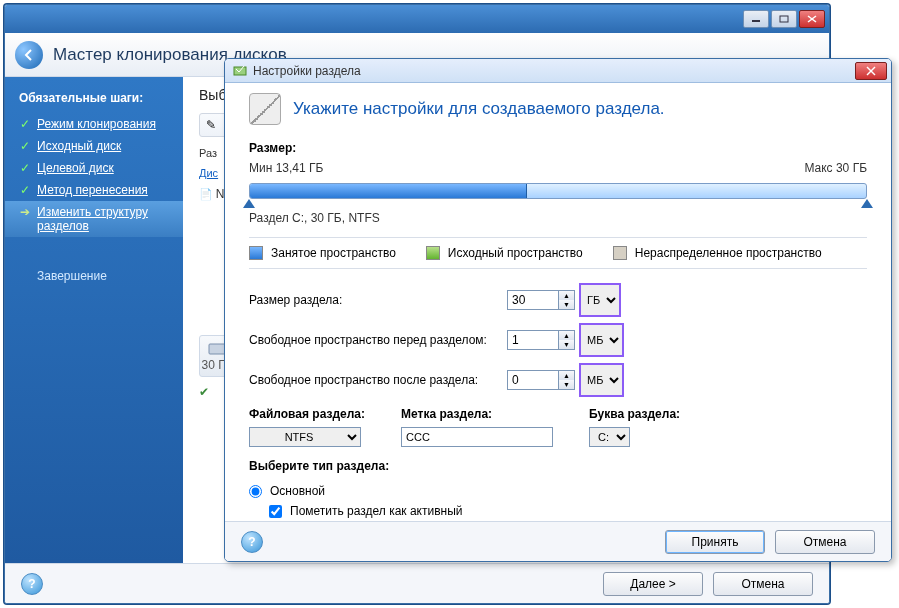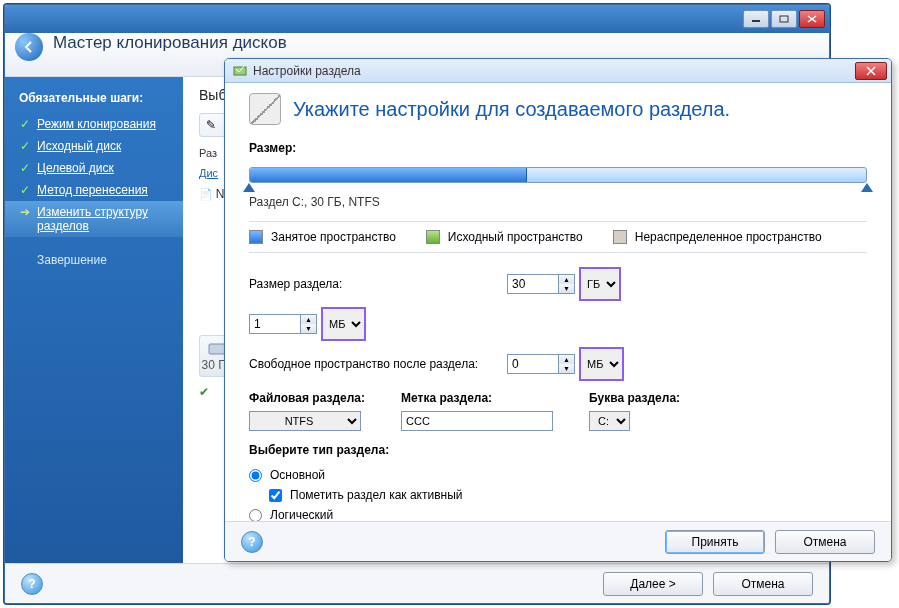--- a/index.html
+++ b/index.html
@@ -5,56 +5,56 @@
   * { box-sizing: border-box; font-family: "Segoe UI", Tahoma, sans-serif; font-size: 12px; }
   body { margin: 0; background: #fff; width: 899px; height: 608px; position: relative; overflow: hidden; }
 
   
   .main-window { position: absolute; left: 4px; top: 4px; width: 826px; height: 600px; border: 1px solid #3a6ea5; background: #fff; box-shadow: 0 0 0 1px #1c4f8a; border-radius: 3px; overflow: hidden; }
   .titlebar { height: 28px; background: linear-gradient(#4b8fd6, #2c6bb1); display: flex; align-items: center; justify-content: flex-end; padding: 0 4px; }
   .win-btn { width: 26px; height: 18px; margin-left: 2px; background: linear-gradient(#e9eef5,#c3d3e8); border: 1px solid #6e8fb5; border-radius: 2px; display: flex; align-items: center; justify-content: center; }
   .win-btn.close { background: linear-gradient(#f08080,#cc3030); border-color: #7a2020; color: #fff; }
   .win-btn svg { display: block; }
 
-  .header-area { height: 44px; background: linear-gradient(#fefefe,#e9eef5); display: flex; padding: 0 10px; border-bottom: 1px solid #cfd9e7; }
+  .header-area { height: 44px; background: linear-gradient(#fefefe,#e9eef5); display: flex; align-items: center; padding: 0 10px; border-bottom: 1px solid #cfd9e7; }
   .back-btn { width: 28px; height: 28px; border-radius: 50%; background: radial-gradient(circle at 30% 30%, #8cc6ff, #1b67b3); display: flex; align-items: center; justify-content: center; margin-right: 10px; color: #fff; }
   .header-title { font-size: 17px; color: #1e3a5f; }
 
   .body-area { display: flex; height: calc(100% - 28px - 44px - 40px); }
   .sidebar { width: 178px; background: linear-gradient(#2f78c5, #1f5aa1); color: #fff; padding: 10px 0; }
   .sidebar-heading { font-weight: bold; padding: 4px 14px 8px; }
   .side-item { display: flex; align-items: flex-start; gap: 6px; padding: 4px 14px; cursor: pointer; }
   .side-item .lbl { text-decoration: underline; line-height: 14px; }
   .side-item.completed .ico { color: #7fff6b; }
   .side-item.current { background: linear-gradient(#5a9fe0,#3a7ec3); }
   .side-item.current .ico { color: #cdeb8b; }
   .side-item .ico { width: 12px; flex: 0 0 12px; display: flex; align-items: center; justify-content: center; }
   .side-item.last .lbl { text-decoration: none; color: #d3e9ff; }
-  .side-item.last { margin-top: 12px; }
+  .side-item.last { margin-top: 28px; }
 
   .main-content { flex: 1; background: #fff; padding: 10px 16px; }
   .mc-title { font-size: 14px; color: #222; margin-bottom: 10px; }
   .mc-row { font-size: 11px; color: #333; padding: 4px 0; }
   .mc-row.blue { color: #1260c4; text-decoration: underline; cursor: pointer; }
   .hd-panel { margin-top: 130px; width: 36px; height: 42px; border: 1px solid #cfd9e7; border-radius: 3px; background: linear-gradient(#f7f9fc,#e4eaf2); display: flex; flex-direction: column; align-items: center; justify-content: center; font-size: 10px; color: #555; }
 
   .button-bar { height: 40px; border-top: 1px solid #cfd9e7; display: flex; align-items: center; justify-content: flex-end; gap: 10px; padding: 0 16px; background: #f4f6fa; }
   .button-bar .help { margin-right: auto; }
   .std-btn { min-width: 100px; height: 24px; background: linear-gradient(#fdfdfd,#e4e8ef); border: 1px solid #8a99ad; border-radius: 3px; padding: 0 14px; cursor: pointer; }
   .help-btn { width: 22px; height: 22px; border-radius: 50%; background: radial-gradient(circle at 35% 30%, #bfe4ff, #3895d8); color: #fff; display: flex; align-items: center; justify-content: center; border: 1px solid #4a8cc4; font-weight: bold; }
 
   
   .modal { position: absolute; left: 224px; top: 58px; width: 668px; height: 504px; background: #fff; border: 1px solid #3a6ea5; box-shadow: 3px 3px 6px rgba(0,0,0,0.25); border-radius: 5px; overflow: hidden; }
   .modal .titlebar { height: 24px; background: linear-gradient(#e5eefc,#cfe1f6); border-bottom: 1px solid #9fbde0; justify-content: space-between; padding: 0 4px 0 8px; }
   .modal .titlebar .ttl { display: flex; align-items: center; gap: 6px; color: #333; }
   .modal .titlebar .close { width: 32px; }
   .modal-content { padding: 10px 24px 0; }
   .modal-header { display:flex; align-items:center; gap:12px; margin-bottom: 16px; }
   .modal-header .icon { width:32px; height:32px; background: linear-gradient(135deg,#eee 0 50%,#999 50% 55%,#eee 55% 100%); border:1px solid #aaa; border-radius:4px;}
-  .modal-header h2 { font-size: 20px; color: #135ab4; font-weight: normal; margin:0; }
+  .modal-header h2 { font-size: 17px; color: #135ab4; font-weight: normal; margin:0; }
   .sec-label { font-weight: bold; margin: 6px 0 6px; }
   .minmax { display:flex; justify-content:space-between; font-size:11px; color:#333; }
   .bar-outer { position:relative; height: 30px; margin: 2px 0 4px; }
   .bar-track { position:absolute; left:0; right:0; top:6px; height:16px; border:1px solid #7a9cc7; border-radius:3px; background: linear-gradient(#dff0ff,#a9d2ff); overflow:hidden;}
   .bar-fill { position:absolute; left:0; top:0; bottom:0; background: linear-gradient(#7ab8ff,#2a79d6); border-right:1px solid #1e5ca3;}
   .handle { position:absolute; top:22px; width:0; height:0; border-left:6px solid transparent; border-right:6px solid transparent; border-bottom:9px solid #2c6bb1; transform:translateX(-6px);}
   .partinfo { font-size:12px; color:#333; margin-bottom:12px; }
   .legend { display:flex; gap:30px; padding:8px 0; border-top:1px solid #d8dee8; border-bottom:1px solid #d8dee8; margin-bottom:14px;}
   .legend-item { display:flex; align-items:center; gap:8px;}
   .sw { width:14px; height:14px; border:1px solid #888; }
@@ -184,20 +184,24 @@
       </div>
   </div>
 
   <div class="modal-content">
     <div class="modal-header">
       <div class="icon"></div>
       <h2>Укажите настройки для создаваемого раздела.</h2>
     </div>
 
     <div class="sec-label">Размер:</div>
+    <div class="minmax">
+      <span>Мин 13,41 ГБ</span>
+      <span>Макс 30 ГБ</span>
+    </div>
     <div class="bar-outer">
       <div class="bar-track">
           <div class="bar-fill" id="barfill" style="width: 45%;"></div>
         </div>
       <div class="handle" style="left:0%;"></div>
       <div class="handle" style="left:100%;"></div>
     </div>
     <div class="partinfo">Раздел C:, 30 ГБ, NTFS</div>
 
     <div class="legend">
@@ -220,20 +224,21 @@
       <div class="spin">
         <input value="30" style="">
         <div class="arrows">
             <div>▲</div>
             <div>▼</div>
           </div>
         <select><option>ГБ</option></select>
       </div>
     </div>
     <div class="formrow">
+      <label>Свободное пространство перед разделом:</label>
       <div class="spin">
         <input value="1" style="">
         <div class="arrows">
             <div>▲</div>
             <div>▼</div>
           </div>
         <select><option>МБ</option></select>
       </div>
     </div>
     <div class="formrow">

